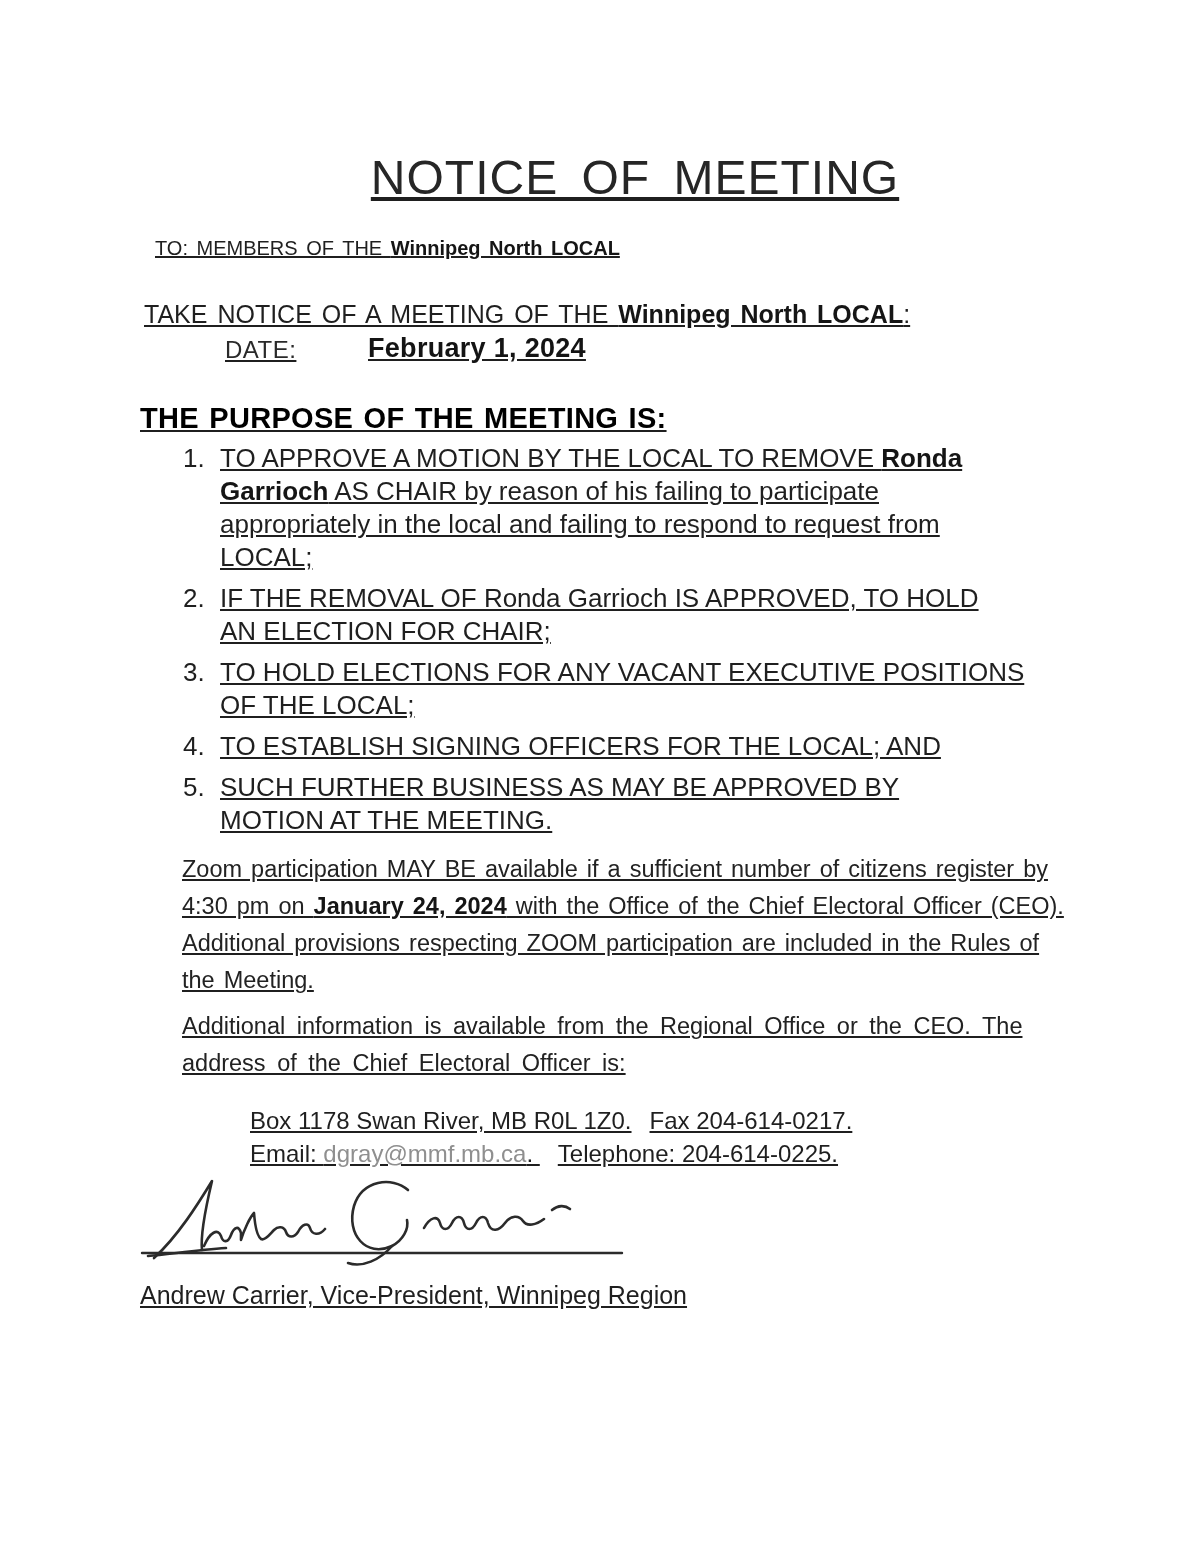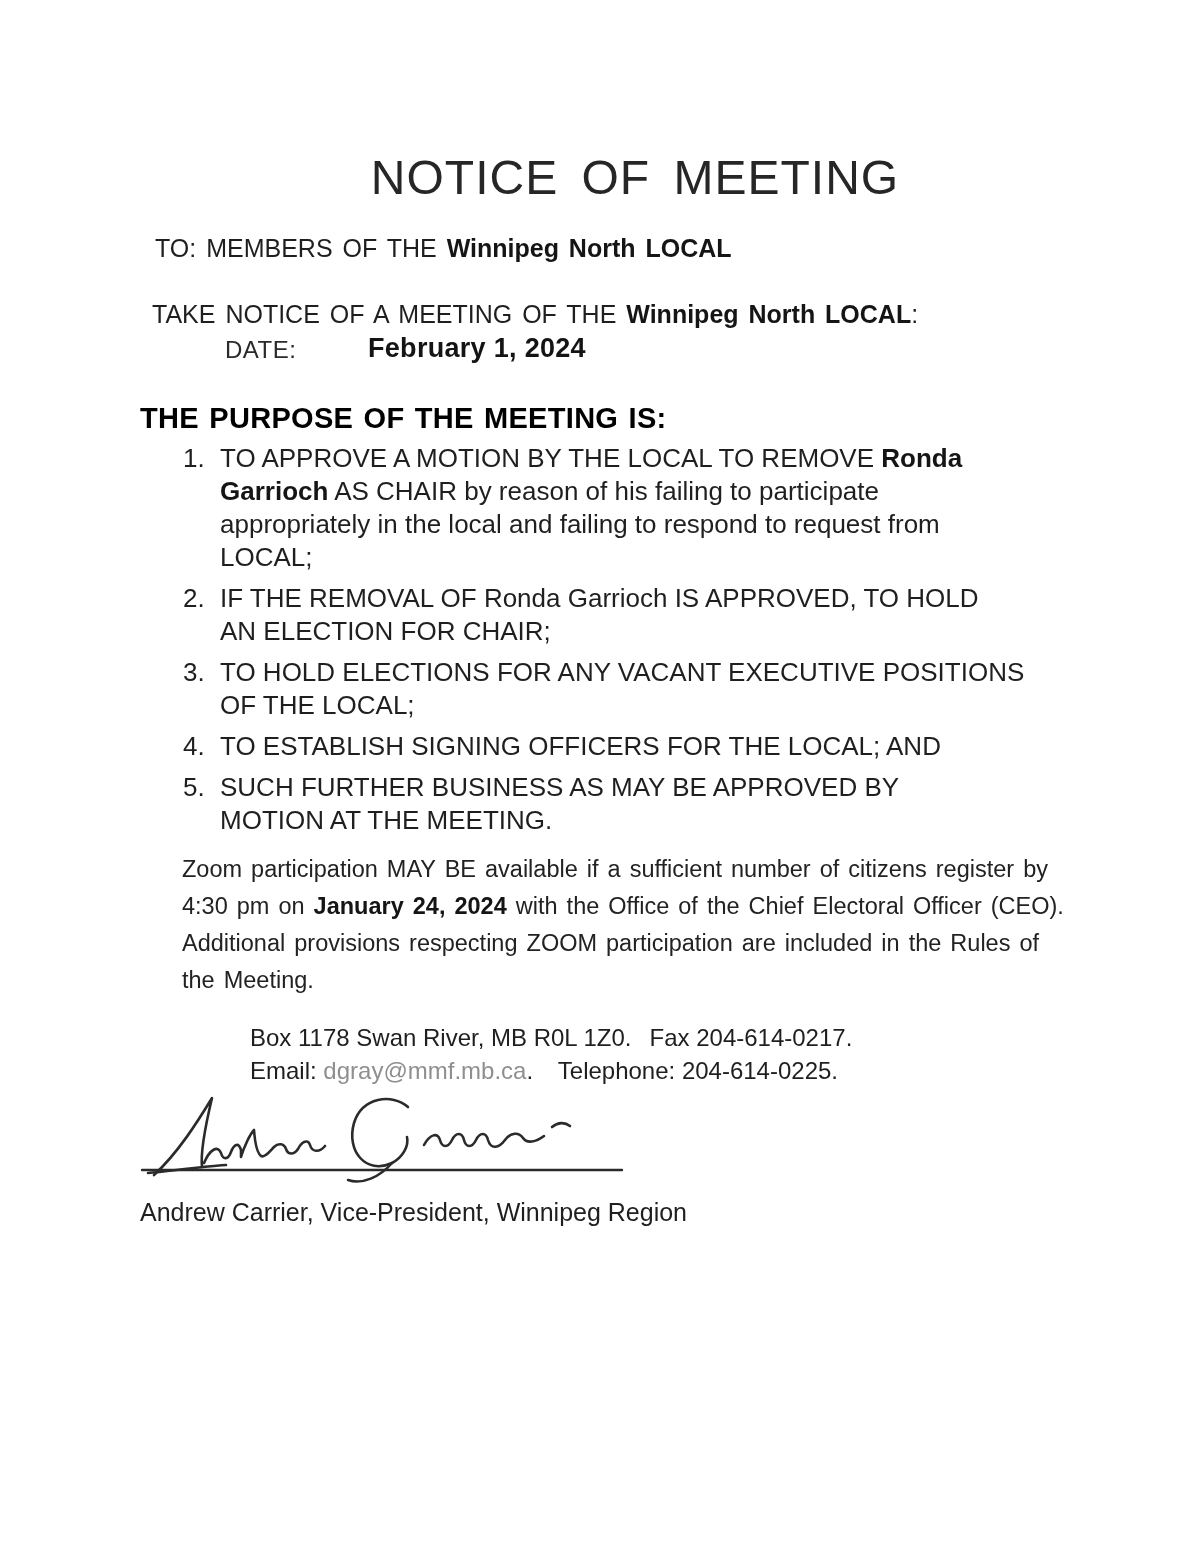--- a/index.html
+++ b/index.html
@@ -2,32 +2,32 @@
 <html><head>
 <meta charset="utf-8">
 <style>
   html,body{margin:0;padding:0;}
   body{
     width:1200px;height:1553px;background:#ffffff;
     font-family:"Liberation Sans","DejaVu Sans",sans-serif;
     color:#1f1f1f;-webkit-font-smoothing:antialiased;
   }
   .doc{position:relative;width:1200px;height:1553px;overflow:hidden;}
-  .inner{padding:150px 60px 0 140px;}
+  .inner{padding:150px 60px 0 140px;text-decoration:underline;}
   .b{font-weight:bold;color:#151515;}
   sup{font-size:58%;vertical-align:super;line-height:0;}
   .gap{margin-left:18px;}
   .email-muted{color:#8f8f8f;}
   .title{
     margin:0;font-size:48px;font-weight:400;color:#262626;
     text-align:center;letter-spacing:1px;word-spacing:9px;line-height:1.15;
     padding-right:10px;
   }
-  .to-line{margin-top:28px;margin-left:15px;font-size:25px;line-height:30px;word-spacing:3px;}
-  .take-notice{margin-top:36px;margin-left:12px;font-size:25px;line-height:30px;word-spacing:3px;}
+  .to-line{margin-top:28px;margin-left:15px;font-size:20px;line-height:30px;word-spacing:3px;}
+  .take-notice{margin-top:36px;margin-left:4px;font-size:25px;line-height:30px;word-spacing:3px;}
   .kv{display:flex;margin-left:85px;}
   .kv .lbl{width:143px;font-size:24px;color:#2a2a2a;letter-spacing:0.5px;flex:none;}
   .kv-date{margin-top:4px;}
   .kv-date .lbl{padding-top:3px;}
   .kv-date .val{font-size:27px;font-weight:bold;color:#141414;letter-spacing:0.3px;}
   .kv-time{margin-top:24px;}
   .kv-time .val{font-size:28px;word-spacing:12px;}
   .kv-place{margin-top:26px;}
   .kv-place .lbl{padding-top:2px;}
   .kv-place .val{font-size:26px;line-height:32px;white-space:pre-line;}
@@ -87,20 +87,22 @@
       <li><span>TO ESTABLISH SIGNING OFFICERS FOR THE LOCAL; AND</span></li>
       <li><span>SUCH FURTHER BUSINESS AS MAY BE APPROVED BY
 MOTION AT THE MEETING.</span></li>
     </ol>
 
     <div class="para"><span>Zoom participation MAY BE available if a sufficient number of citizens register by
 4:30 pm on </span><span class="b">January 24, 2024</span><span> with the Office of the Chief Electoral Officer (CEO).
 Additional provisions respecting ZOOM participation are included in the Rules of
 the Meeting.</span></div>
 
+    <div class="para para2"><span>Additional information is available from the Regional Office or the CEO. The
+address of the Chief Electoral Officer is:</span></div>
 
     <div class="address">
       <div><span>Box 1178 Swan River, MB R0L 1Z0.</span><span class="gap">Fax 204-614-0217.</span></div>
       <div><span>Email: </span><span class="email-muted">dgray@mmf.mb.ca</span><span>. </span><span class="gap">Telephone: 204-614-0225.</span></div>
     </div>
 
 
     <div class="sig-wrap">
       <svg width="500" height="100" viewBox="0 0 500 100" aria-hidden="true">
         <g fill="none" stroke="#2b2b2b" stroke-width="2.6" stroke-linecap="round" stroke-linejoin="round">

